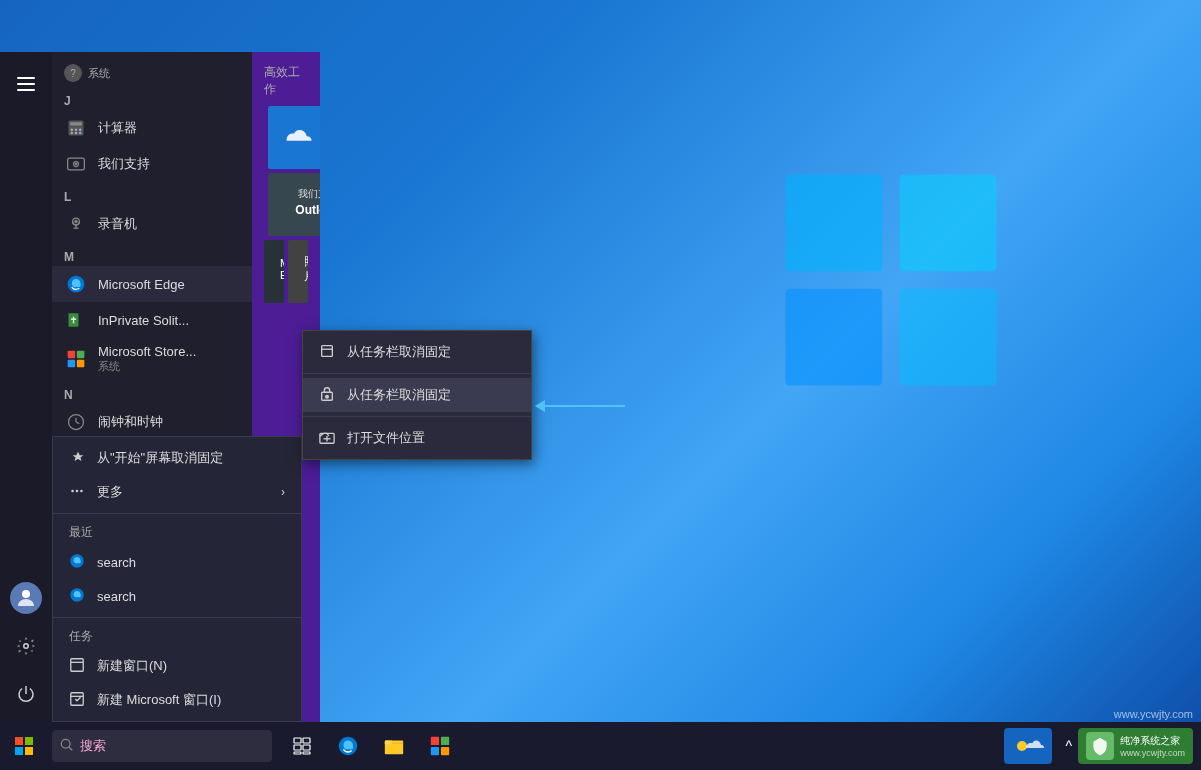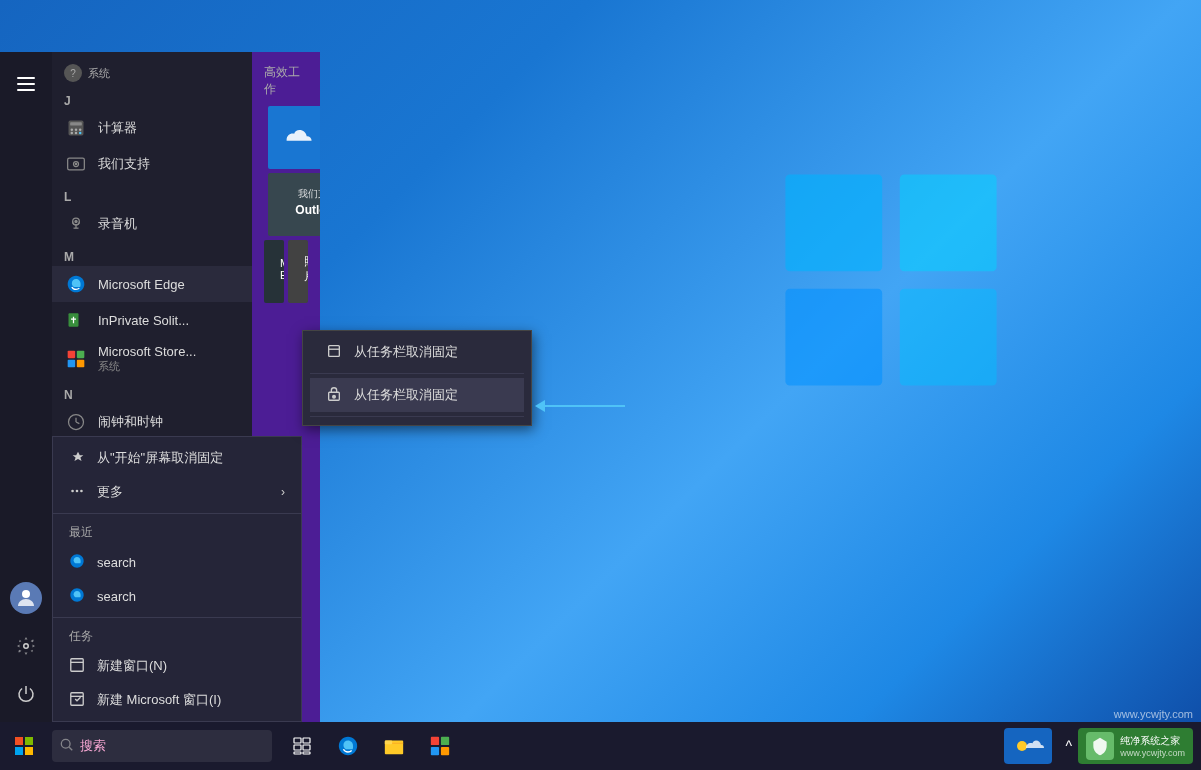--- a/index.html
+++ b/index.html
@@ -310,21 +310,21 @@
 
     
     .right-context-menu {
       position: absolute;
       left: 302px;
       top: 330px;
       width: 230px;
       background: #2a2a3c;
       border: 1px solid #444;
       z-index: 400;
-      padding: 4px 7px;
+      padding: 4px 0;
       box-shadow: 2px 4px 12px rgba(0,0,0,0.5);
       font-family: Liberation Serif, serif;
     }
     .ctx-item {
       display: flex;
       align-items: center;
       padding: 8px 16px;
       cursor: pointer;
       color: #ddd;
       font-size: 13px;
@@ -737,20 +737,31 @@
     <div style="width:18px;height:18px;">
       <svg viewBox="0 0 18 18" width="16" height="16" fill="none" stroke="#ccc" stroke-width="1.5">
         <rect x="3" y="7" width="12" height="9" rx="1"></rect>
         <path d="M6 7V5a3 3 0 016 0v2"></path>
         <circle cx="9" cy="12" r="1.5" fill="#ccc"></circle>
       </svg>
     </div>
     <span>从任务栏取消固定</span>
   </div>
   <div class="ctx-divider"></div>
+  <div class="ctx-item">
+    <div style="width:18px;height:18px;">
+      <svg viewBox="0 0 18 18" width="16" height="16" fill="none" stroke="#ccc" stroke-width="1.5">
+        <rect x="1" y="5" width="16" height="11" rx="1"></rect>
+        <path d="M1 8l4-3h4l2 3"></path>
+        <line x1="5" y1="11" x2="13" y2="11"></line>
+        <line x1="9" y1="8" x2="9" y2="14"></line>
+      </svg>
+    </div>
+    <span>打开文件位置</span>
+  </div>
 </div>
 
 <div class="arrow-indicator">
   <div class="arrow-head"></div>
   <div class="arrow-line"></div>
 </div>
 
 <div class="taskbar">
 
   <div class="taskbar-start">

